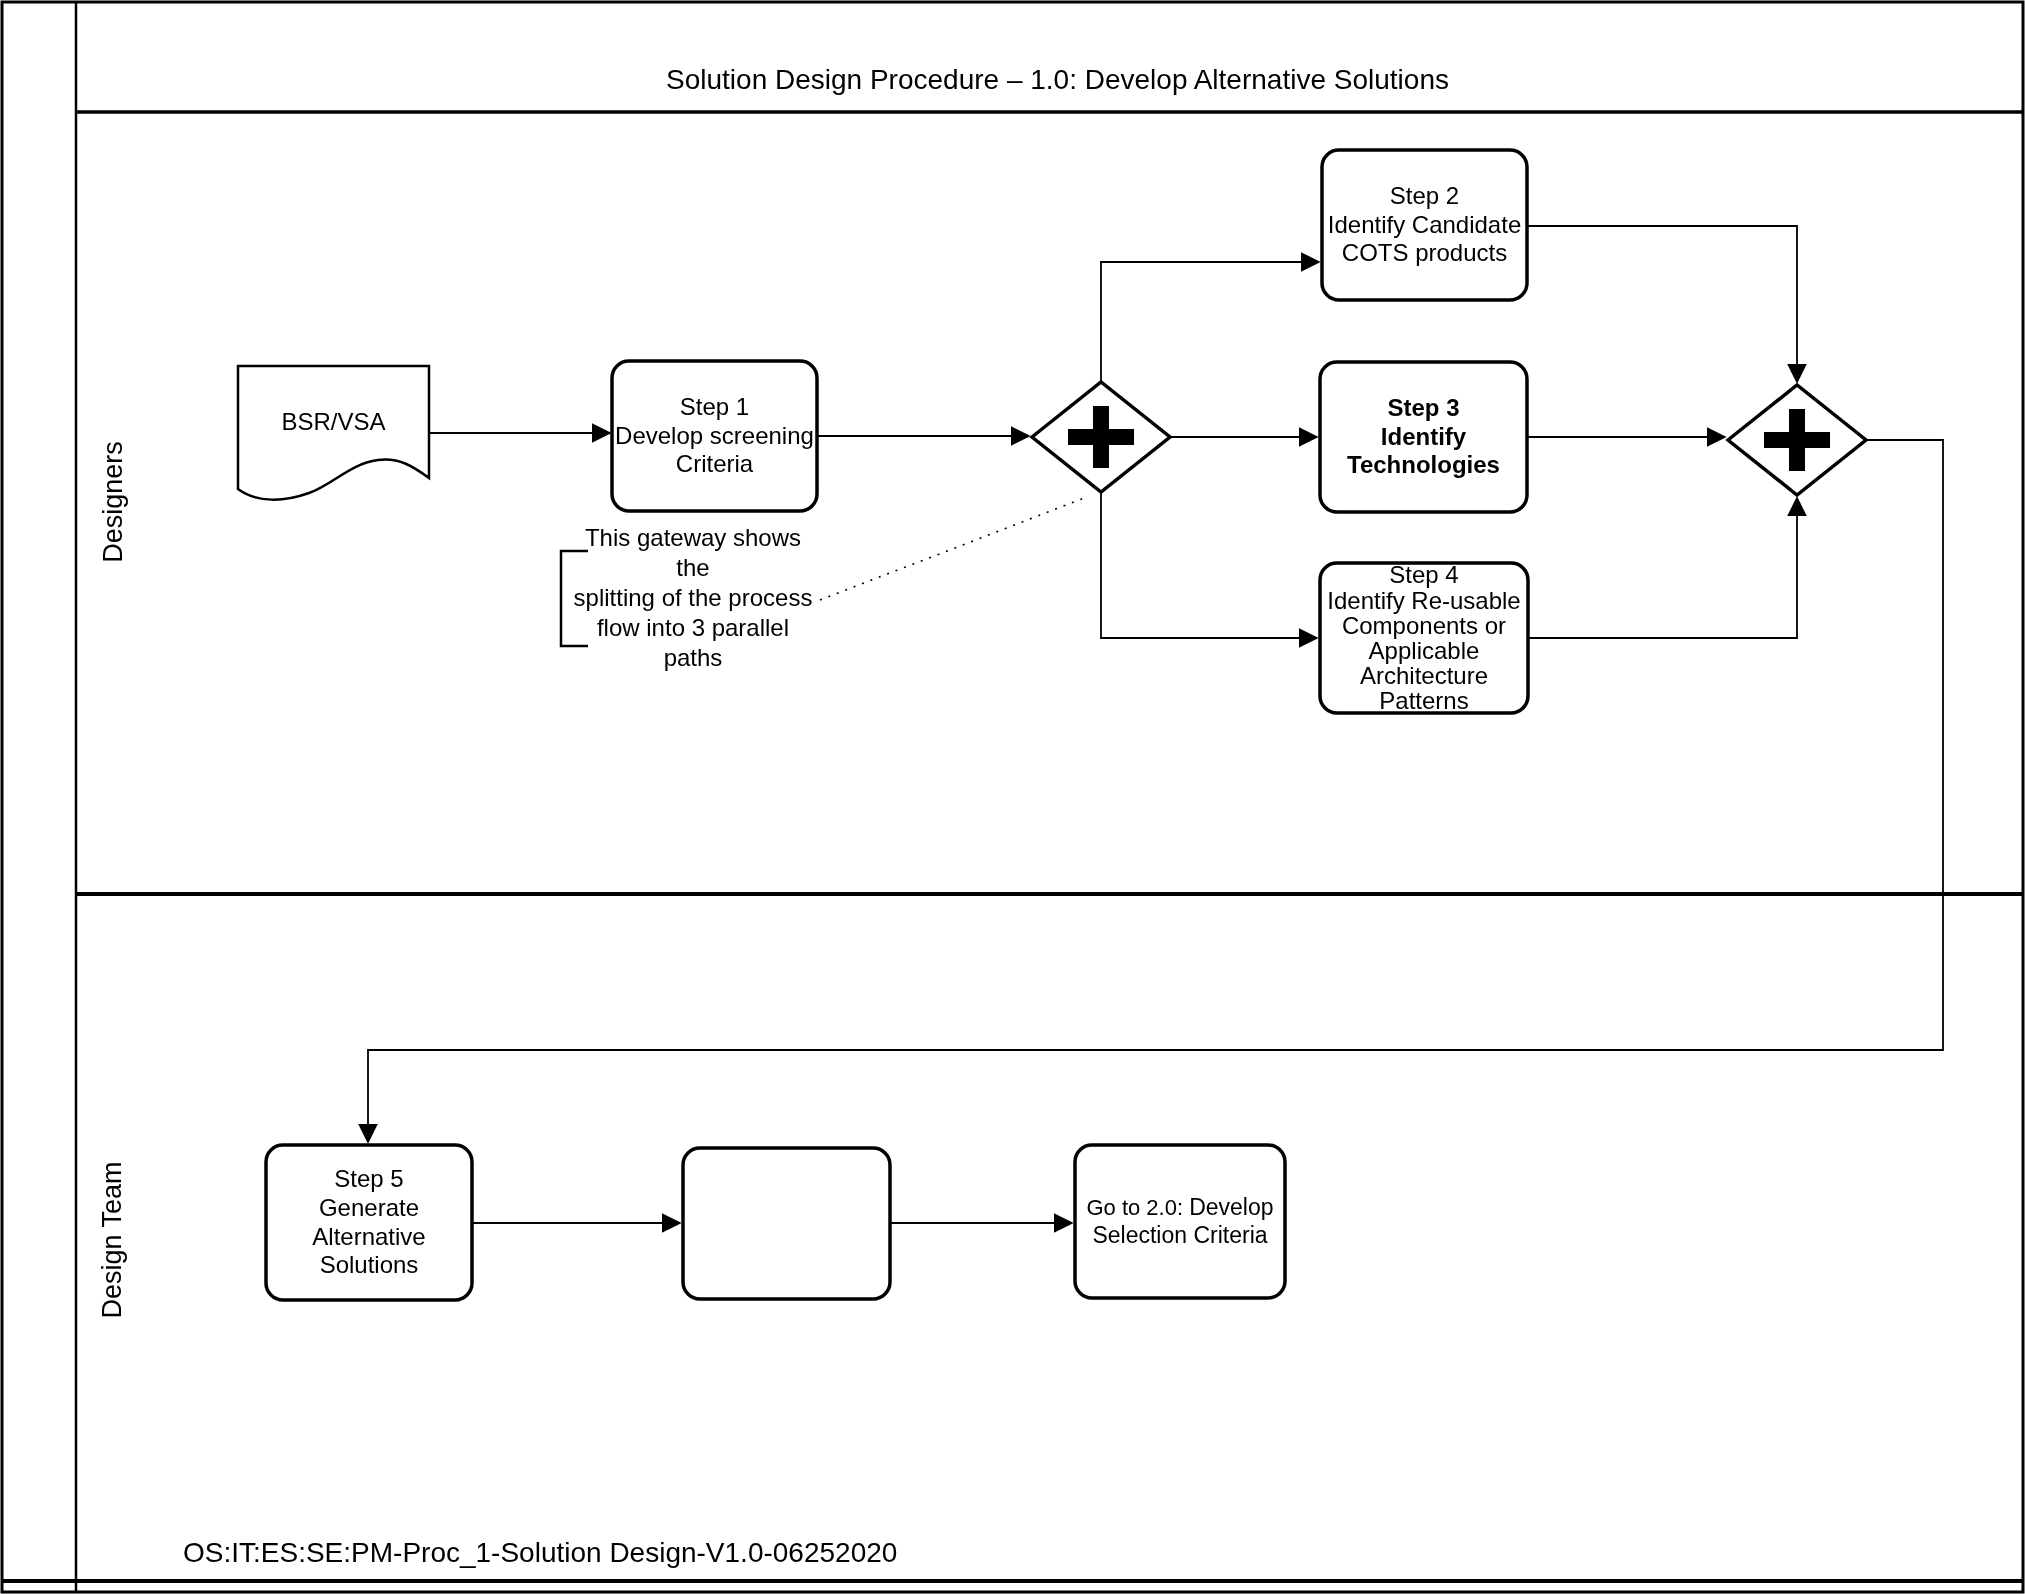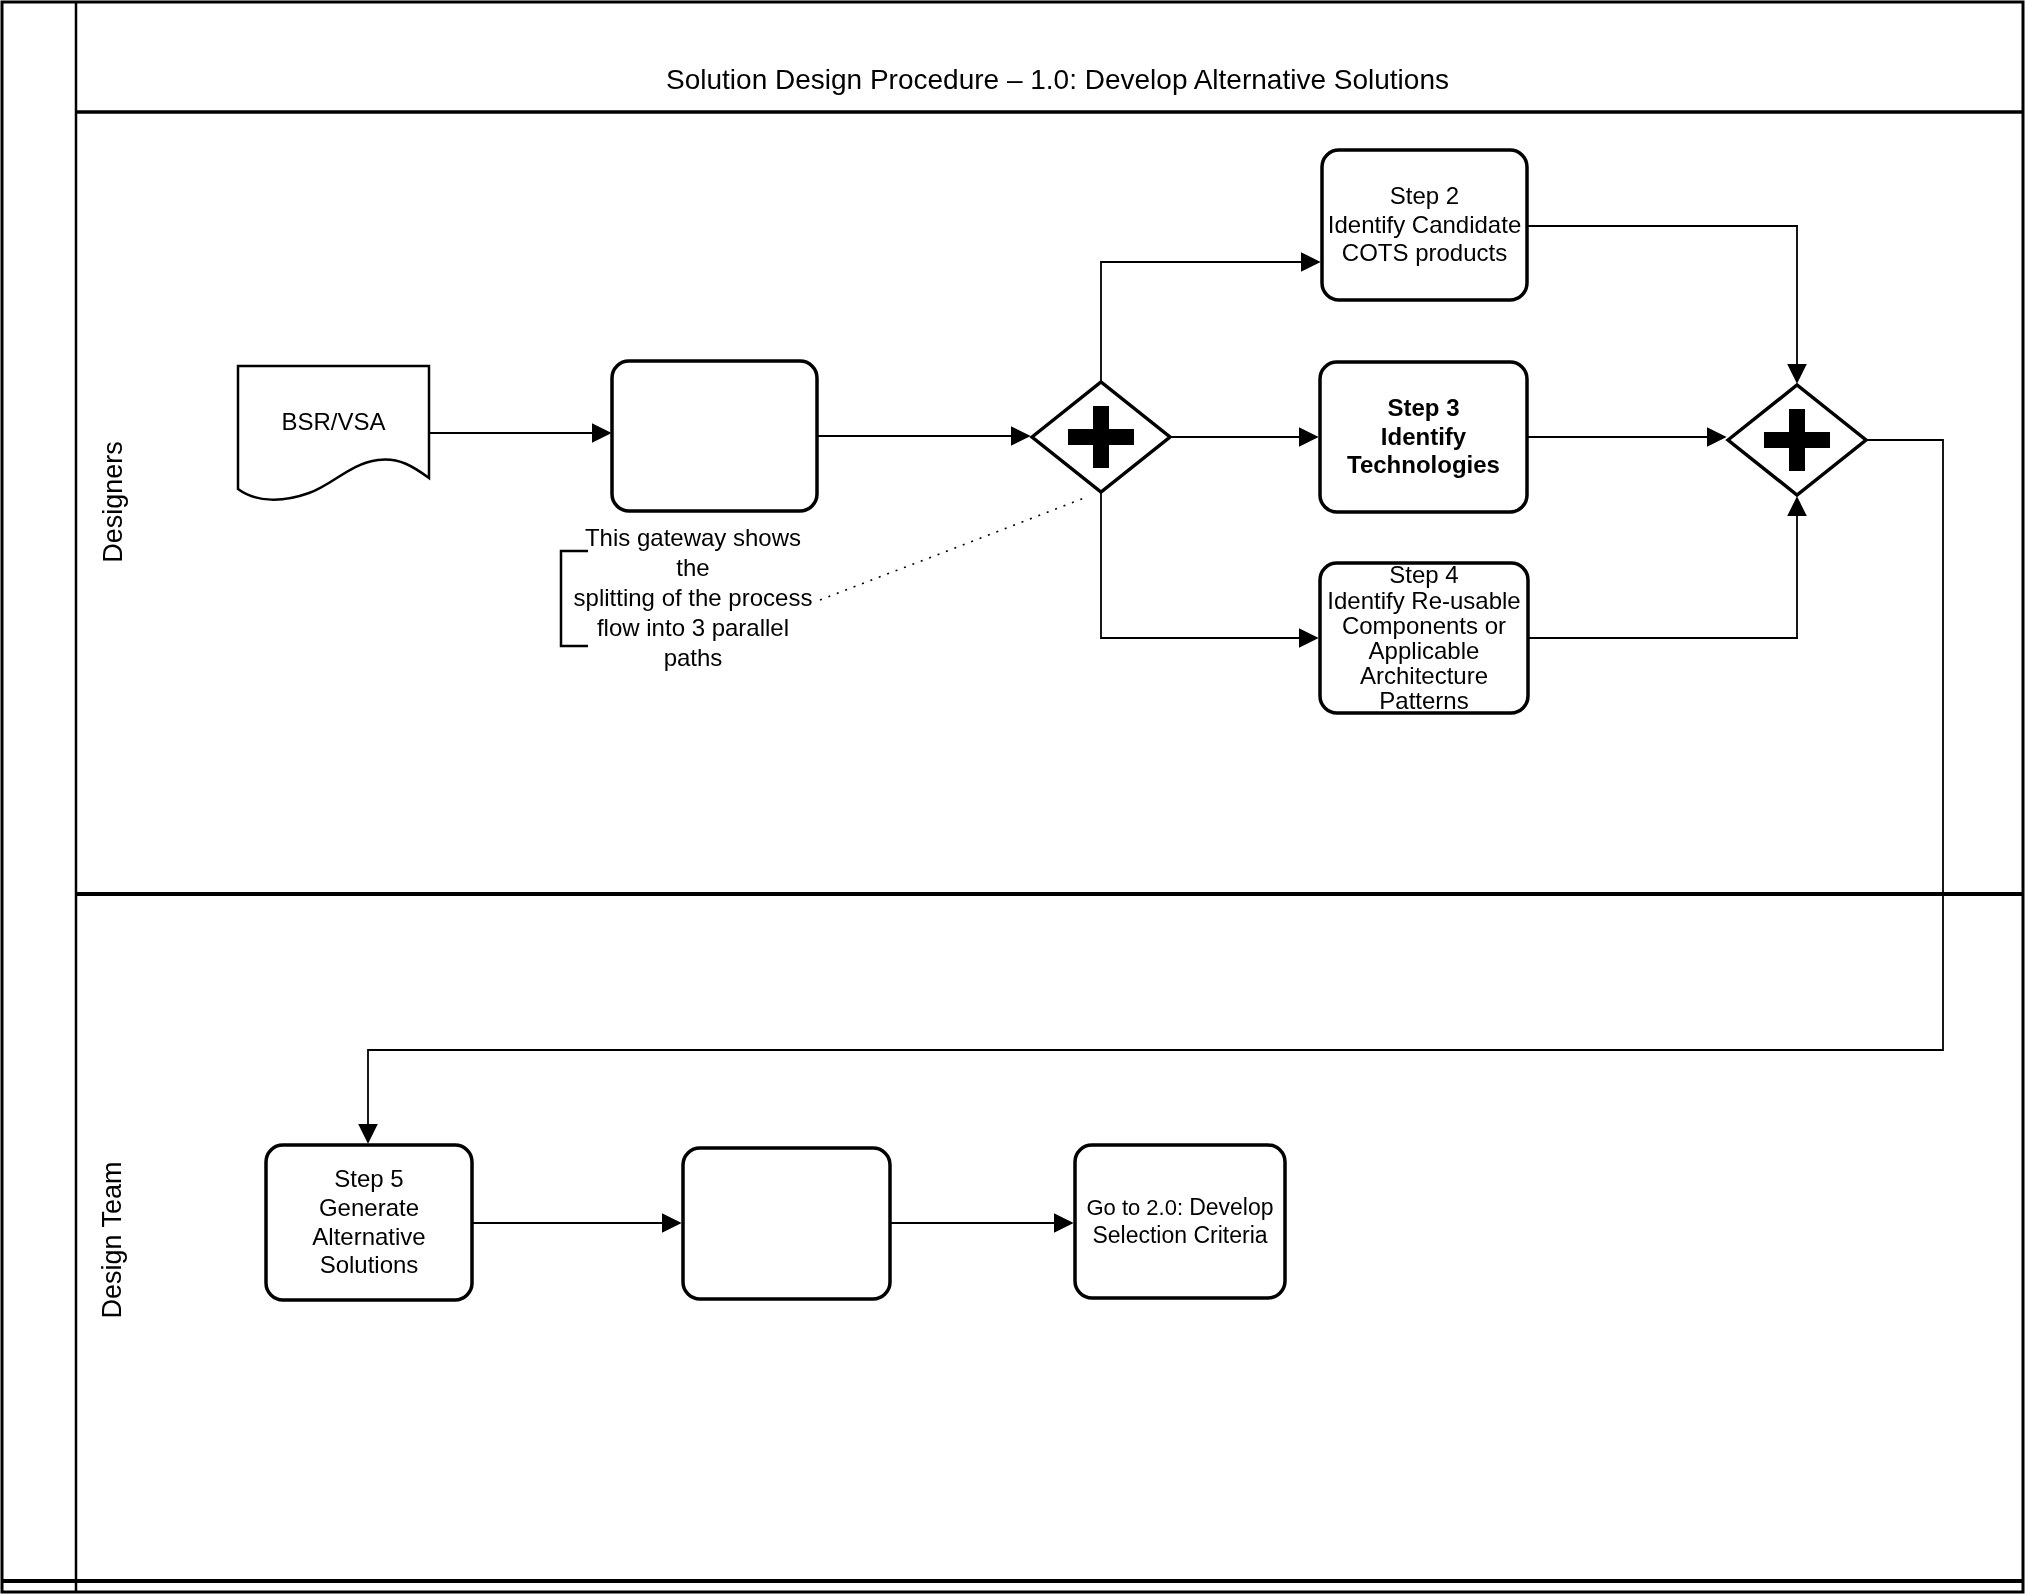--- a/index.html
+++ b/index.html
@@ -84,20 +84,23 @@
     <line x1="820" y1="600" x2="1087" y2="497" stroke="#000" stroke-width="1.6" stroke-dasharray="2 7"></line>
     <path d="M588,551 L561,551 L561,646 L588,646" fill="none" stroke="#000" stroke-width="2.5"></path>
   </svg>
 
   <div class="label title" style="left:76px;top:58px;width:1945px;height:44px;padding-left:9px;">Solution Design Procedure – 1.0: Develop Alternative Solutions</div>
 
   <div class="label vlabel" style="left:-17px;top:485px;width:260px;height:34px;">Designers</div>
   <div class="label vlabel" style="left:-18px;top:1223px;width:260px;height:34px;">Design Team</div>
 
   <div class="label doc-text" style="left:238px;top:366px;width:191px;height:112px;">BSR/VSA</div>
+  <div class="label node-text" style="left:612px;top:361px;width:205px;height:150px;">Step 1
+Develop screening
+Criteria</div>
   <div class="label node-text" style="left:1322px;top:150px;width:205px;height:150px;">Step 2
 Identify Candidate
 COTS products</div>
   <div class="label node-text" style="left:1320px;top:362px;width:207px;height:150px;font-weight:bold;">Step 3
 Identify
 Technologies</div>
   <div class="label node-text tight" style="left:1320px;top:563px;width:208px;height:150px;">Step 4
 Identify Re-usable
 Components or
 Applicable
@@ -109,14 +112,15 @@
 Solutions</div>
 
   <div class="label" style="left:1083px;top:1145px;width:194px;height:153px;">
     <div><span class="goto-big">Go to 2.0: </span><span class="goto-small">Develop Selection Criteria</span></div>
   </div>
 
   <div class="label annot" style="left:568px;top:552px;width:250px;height:92px;">This gateway shows the
 splitting of the process
 flow into 3 parallel paths</div>
 
+  <div class="footer" style="left:183px;top:1537px;">OS:IT:ES:SE:PM-Proc_1-Solution Design-V1.0-06252020</div>
 
 </div>
 
 </body></html>

